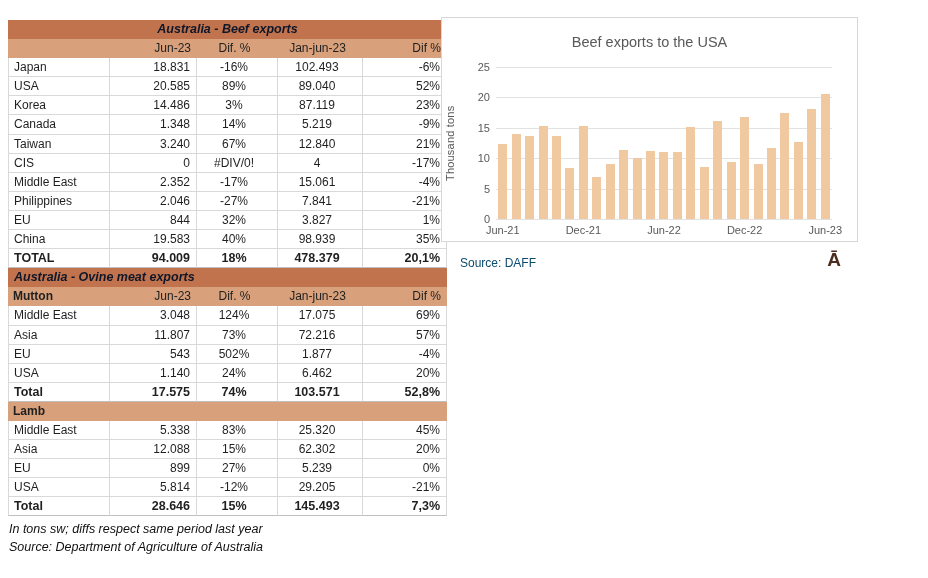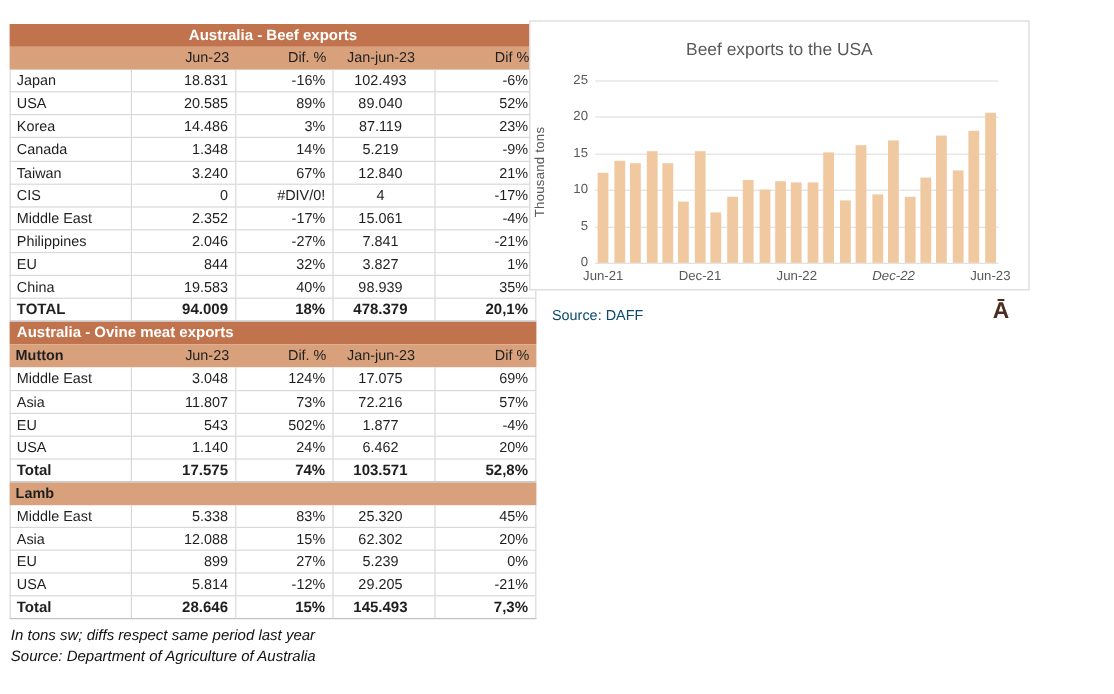--- a/index.html
+++ b/index.html
@@ -20,24 +20,24 @@
   }
   
   #table{
     position:absolute;left:8px;top:20px;width:439px;
     font-size:12px;
   }
   .trow{display:flex;height:19.1px;line-height:19.1px;}
   .trow .cell{flex:0 0 auto;overflow:hidden;white-space:nowrap;}
   .cell.c0{width:102px;text-align:left;padding-left:5px;}
   .cell.c1{width:87px;text-align:right;padding-right:6px;}
-  .cell.c2{width:81px;text-align:right;padding-right:6px;}
+  .cell.c2{width:81px;text-align:center;padding-right:6px;}
   .cell.c3{width:85px;text-align:center;padding-right:6px;}
   .cell.c4{width:84px;text-align:right;padding-right:6px;}
-  .row-section{background:var(--brown);color:#ffffff;font-weight:bold;font-size:12.5px;}
+  .row-section{background:var(--brown);color:#0f172a;font-weight:bold;font-size:12.5px;font-style:italic;}
   .row-section .span{width:100%;padding:0 6px;}
   .row-section.align-center .span{text-align:center;}
   .row-section.align-left .span{text-align:left;}
   .row-band{background:var(--tan);}
   .row-band .cell{border:none;}
   .row-band .c0,.row-band .span{font-weight:bold;}
   .row-band .span{width:100%;padding-left:5px;font-weight:bold;}
   .row-data .cell, .row-total .cell{
     border-right:1px solid var(--cellborder);
     border-bottom:1px solid var(--cellborder);
@@ -363,17 +363,17 @@
     <div class="watermark">Ā</div>
   <div class="ytick" style="top: 201px;">0</div>
       <div class="ytick" style="top: 170.6px;">5</div>
       <div class="ytick" style="top: 140.2px;">10</div>
       <div class="ytick" style="top: 109.8px;">15</div>
       <div class="ytick" style="top: 79.4px;">20</div>
       <div class="ytick" style="top: 49px;">25</div>
       <div class="xlabel" style="left: 60.72px;">Jun-21</div>
       <div class="xlabel" style="left: 141.36px;">Dec-21</div>
       <div class="xlabel" style="left: 222px;">Jun-22</div>
-      <div class="xlabel" style="left: 302.64px; font-style: italic;">Dec-22</div>
+      <div class="xlabel" style="left: 302.64px;">Dec-22</div>
       <div class="xlabel" style="left: 383.28px;">Jun-23</div>
     </div>
 
 </div>
 
 </body></html>

